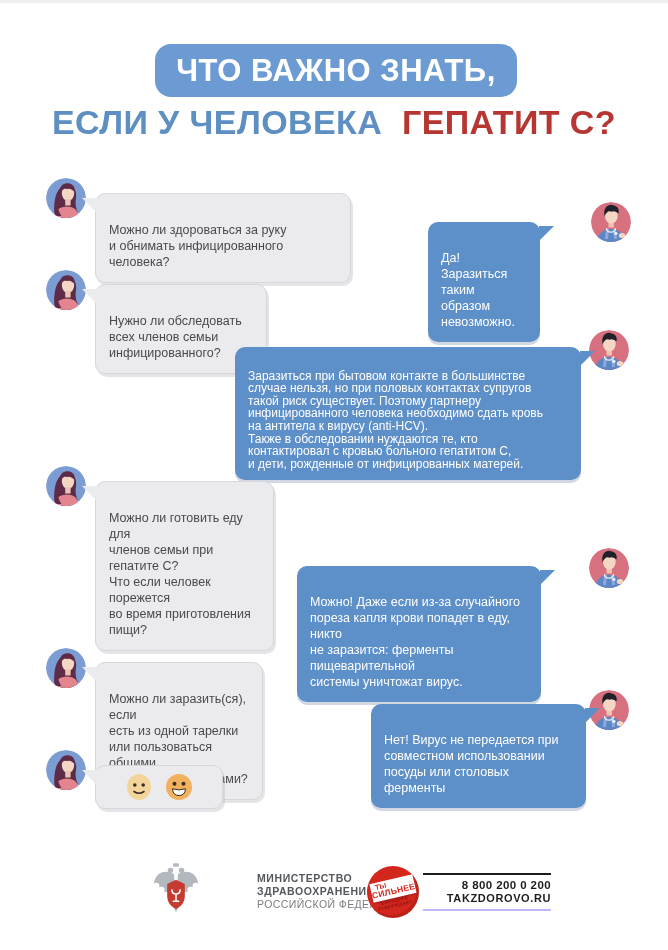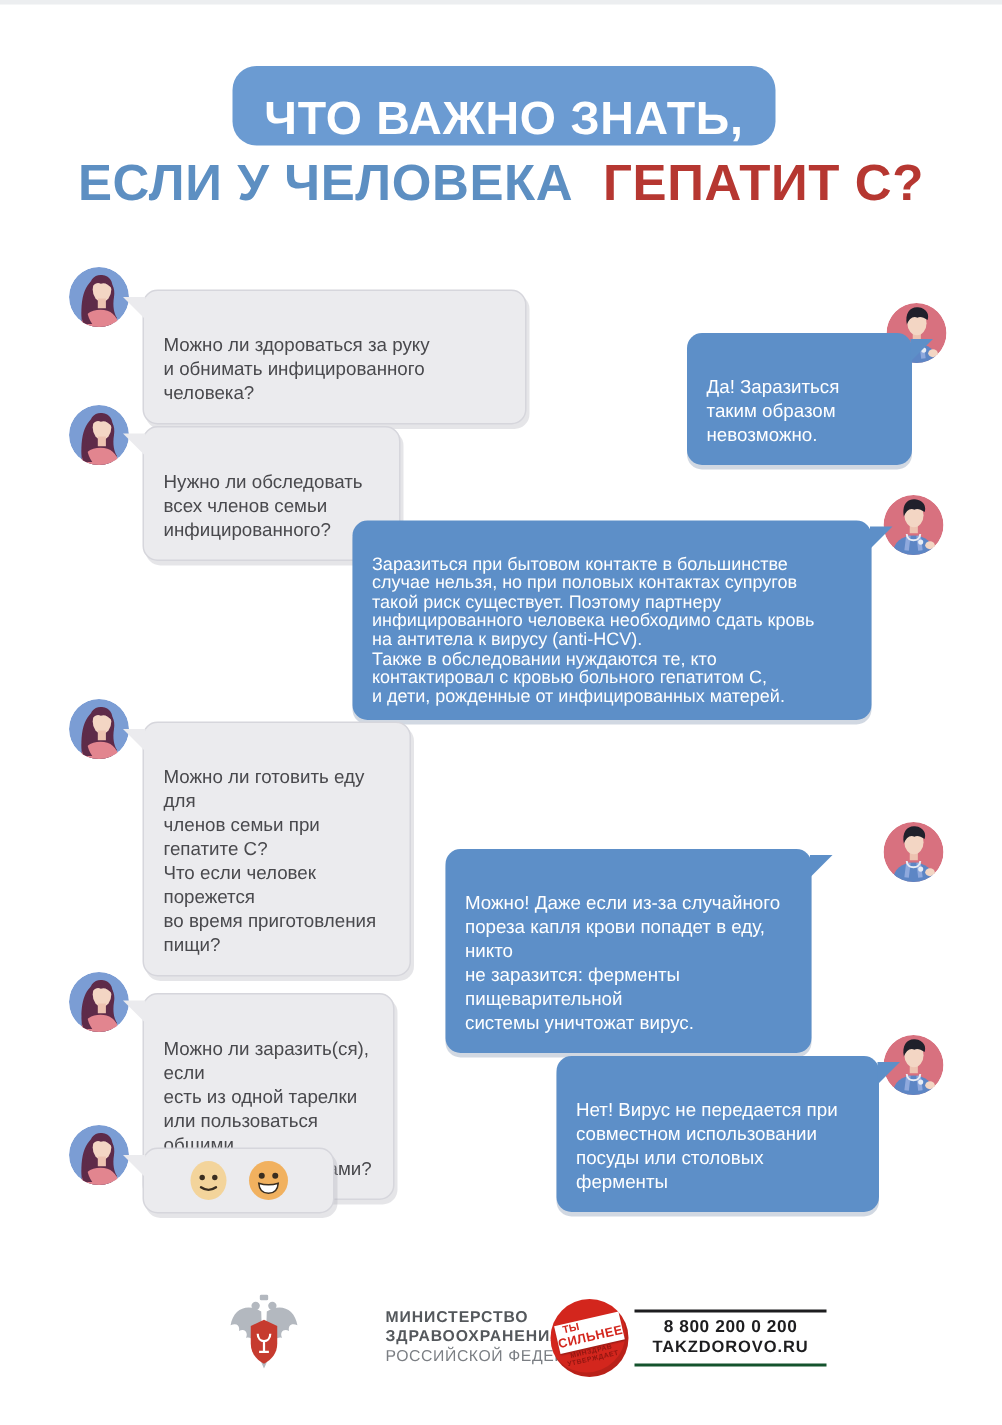--- a/index.html
+++ b/index.html
@@ -5,21 +5,21 @@
   html,body{margin:0;padding:0;background:#ffffff;}
   .poster{
     position:relative;width:668px;height:950px;margin:0 auto;background:#ffffff;
     font-family:"Liberation Sans",sans-serif;overflow:hidden;
   }
   .top-strip{position:absolute;left:0;top:0;width:668px;height:3px;background:#eceef0;}
 
   
   .banner{
     position:absolute;left:155px;top:44px;width:362px;height:53px;background:#6b9bd2;
-    border-radius:16px;display:flex;align-items:flex-end;justify-content:center;
+    border-radius:16px;display:flex;align-items:center;justify-content:center;
   }
   .banner span{color:#ffffff;font-weight:bold;font-size:31px;letter-spacing:0.5px;}
   .subtitle{position:absolute;left:0;top:103px;width:668px;text-align:center;
     font-weight:bold;font-size:34px;letter-spacing:0.4px;white-space:nowrap;}
   .sub-blue{color:#5d8fc2;}
   .sub-red{color:#b63731;margin-left:10px;}
 
   
   .avatar{position:absolute;width:40px;height:40px;}
   .av-q1{left:46px;top:178px;} .av-q2{left:46px;top:270px;}
@@ -34,21 +34,21 @@
   }
   .q{background:#ebebee;border:1px solid #d6d6dc;color:#49494d;
      box-shadow:2px 3px 0 rgba(168,168,180,0.30);}
   .a{background:#5d8fc8;color:#ffffff;box-shadow:0 3px 0 rgba(70,100,140,0.25);}
   .q::before{content:"";position:absolute;left:-14px;top:4px;width:0;height:0;
      border-top:15px solid #ebebee;border-left:15px solid transparent;}
   .a::before{content:"";position:absolute;right:-14px;top:4px;width:0;height:0;
      border-top:15px solid #5d8fc8;border-right:15px solid transparent;}
 
   .m-q1{left:95px;top:193px;width:256px;}
-  .m-a1{left:458px;top:222px;width:150px;}
+  .m-a1{left:428px;top:222px;width:112px;}
   .m-q2{left:95px;top:284px;width:172px;}
   .m-a2{left:235px;top:347px;width:346px;font-size:12px;line-height:12.6px;padding:10px 13px;}
   .m-q3{left:95px;top:481px;width:179px;}
   .m-a3{left:297px;top:566px;width:244px;}
   .m-q4{left:95px;top:662px;width:168px;}
   .m-a4{left:371px;top:704px;width:215px;min-height:76px;}
   .m-q5{left:95px;top:765px;width:128px;height:44px;display:flex;align-items:center;
         justify-content:center;gap:12px;padding:6px;}
   .smiley{flex:0 0 auto;}
 
@@ -64,21 +64,21 @@
   .ribbon{position:absolute;left:4px;top:13px;width:44px;background:#ffffff;
           transform:rotate(-13deg);padding:1px 0 2px 0;text-align:center;
           box-shadow:0 1px 1px rgba(0,0,0,0.25);}
   .ribbon span{display:block;color:#d3261d;font-weight:bold;line-height:1.05;}
   .ribbon .r1{font-size:7px;text-align:left;padding-left:5px;}
   .ribbon .r2{font-size:8.5px;letter-spacing:0.3px;}
   .badge-sub{position:absolute;left:5px;top:33px;width:46px;transform:rotate(-13deg);
              color:#8f1510;font-weight:bold;font-size:4.5px;letter-spacing:0.4px;
              text-align:center;line-height:1.1;}
   .phone-block{margin-left:4px;width:128px;border-top:2px solid #1d1d1f;
-               border-bottom:2px solid #14532d;padding:4px 0 5px 0;text-align:center;}
+               border-bottom:2px solid #c4b5fd;padding:4px 0 5px 0;text-align:right;}
   .phone{font-weight:bold;font-size:11.5px;color:#1d1d1f;letter-spacing:0.4px;}
   .site{font-weight:bold;font-size:11px;color:#1d1d1f;letter-spacing:0.6px;margin-top:1px;}
 </style>
 </head>
 <body>
 
 <div class="poster">
   <div class="top-strip"></div>
 
   <div class="banner">

